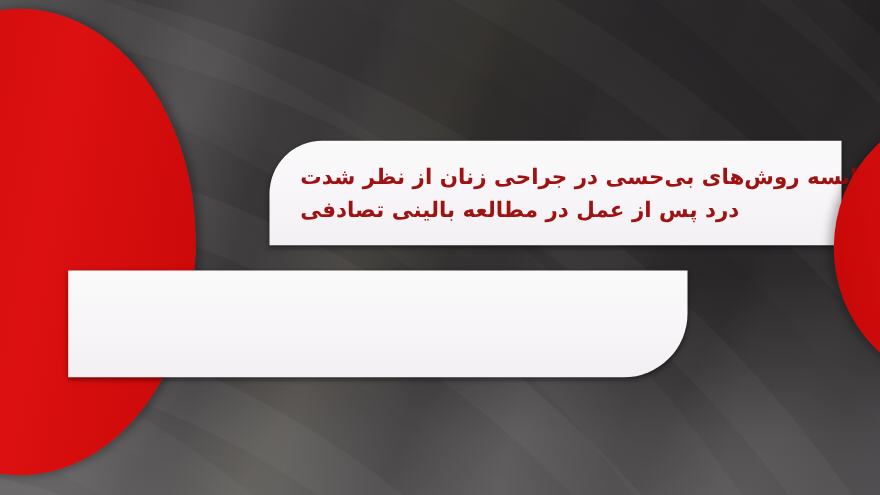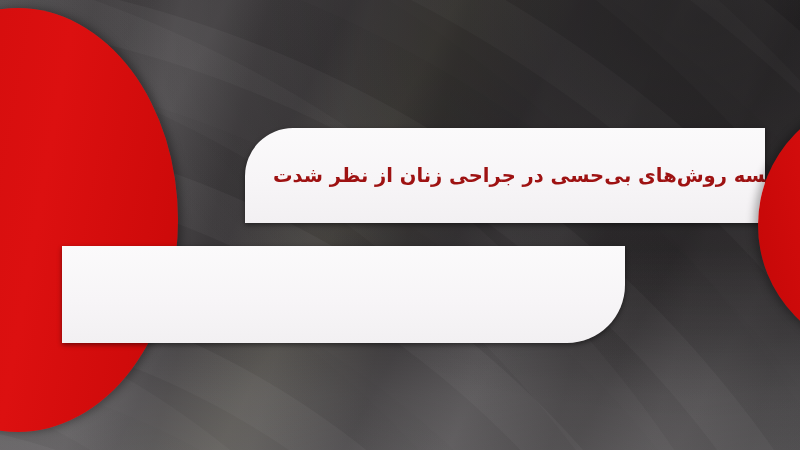--- a/index.html
+++ b/index.html
@@ -203,19 +203,20 @@
   <div class="bg-topright-dark"></div>
   <div class="bg-bottom-lift"></div>
 
   <div class="red-ellipse red-left"></div>
 
   <div class="panel body-panel"></div>
   <div class="panel title-panel"></div>
 
   <div class="title-text">
     <span class="title-line">مقایسه روش‌های بی‌حسی در جراحی زنان از نظر شدت</span>
+    <span class="title-line">درد پس از عمل در مطالعه بالینی تصادفی</span>
   </div>
 
   <div class="body-text"></div>
 
   <div class="red-ellipse red-right"></div>
 
 </div>
 
 </body></html>

